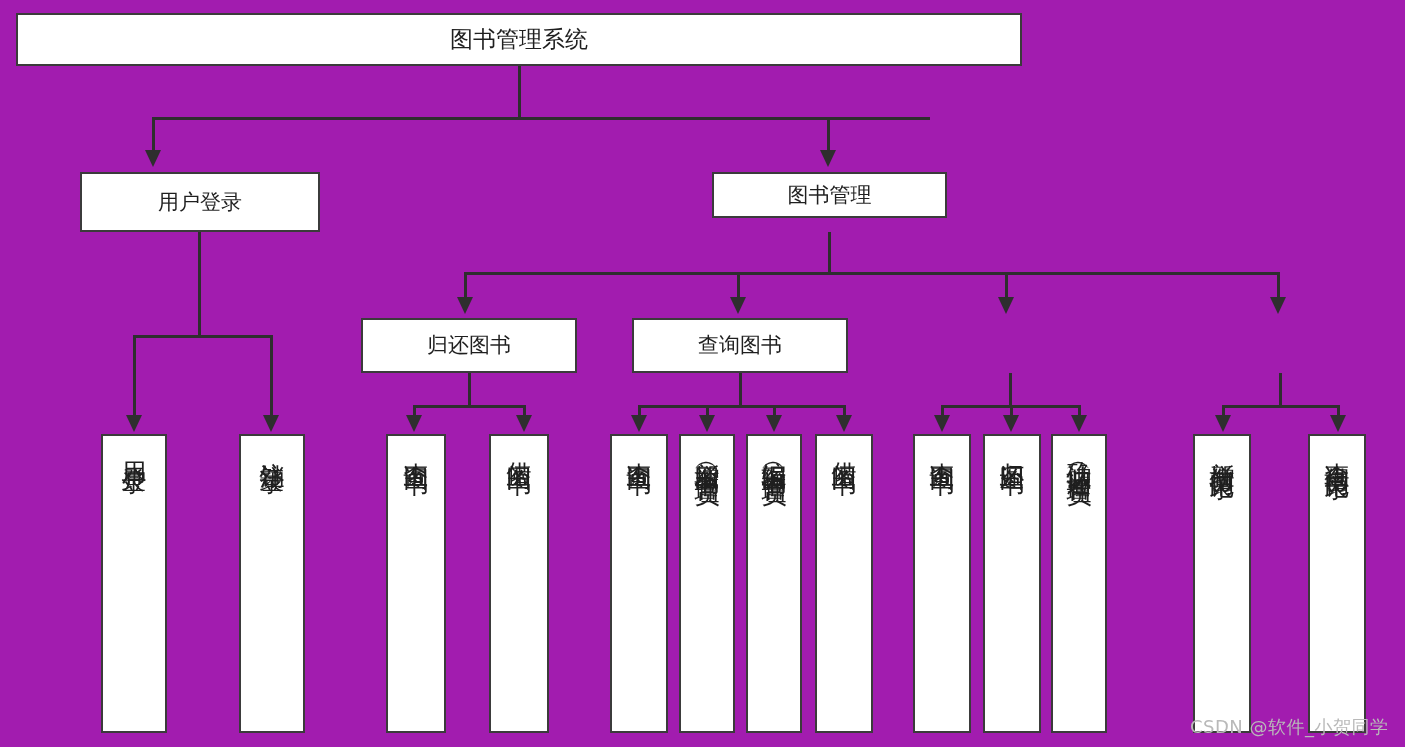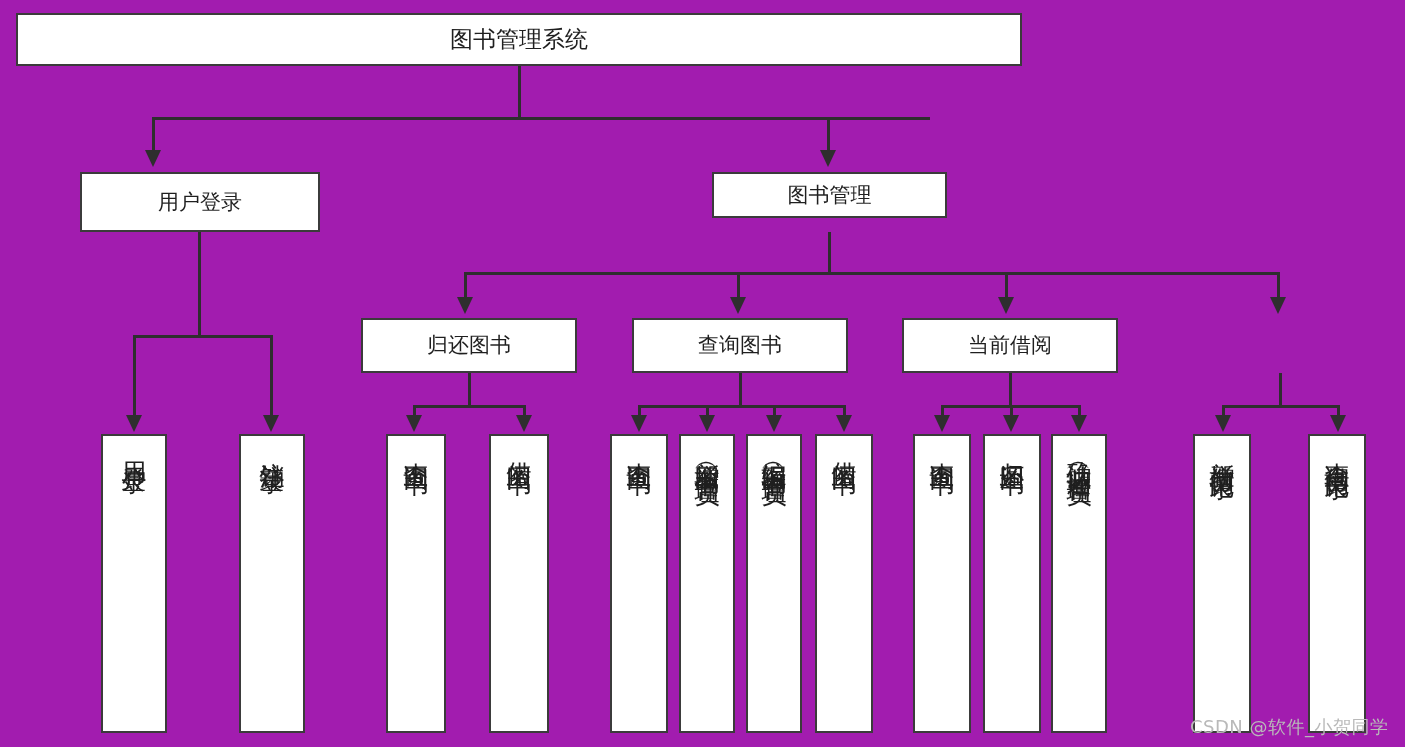--- a/index.html
+++ b/index.html
@@ -127,23 +127,20 @@
   <div class="arrow" style="left:998px; top:297px;"></div>
   <div class="edge edge-v" style="left:1277px; top:272px; width:3px; height:28px;"></div>
   <div class="arrow" style="left:1270px; top:297px;"></div>
 
   <div class="node node-h" style="left:361px; top:318px; width:216px; height:55px;">
     <span class="node-label">归还图书</span>
   </div>
   <div class="node node-h" style="left:632px; top:318px; width:216px; height:55px;">
     <span class="node-label">查询图书</span>
   </div>
-  <div class="node node-h" style="left:902px; top:318px; width:216px; height:55px;">
-    <span class="node-label">当前借阅</span>
-  </div>
 
   <div class="edge edge-v" style="left:468px; top:373px; width:3px; height:33px;"></div>
   <div class="edge edge-h" style="left:413px; top:405px; width:113px; height:3px;"></div>
   <div class="edge edge-v" style="left:413px; top:405px; width:3px; height:13px;"></div>
   <div class="arrow" style="left:406px; top:415px;"></div>
   <div class="edge edge-v" style="left:523px; top:405px; width:3px; height:13px;"></div>
   <div class="arrow" style="left:516px; top:415px;"></div>
 
   <div class="edge edge-v" style="left:739px; top:373px; width:3px; height:33px;"></div>
   <div class="edge edge-h" style="left:638px; top:405px; width:208px; height:3px;"></div>

